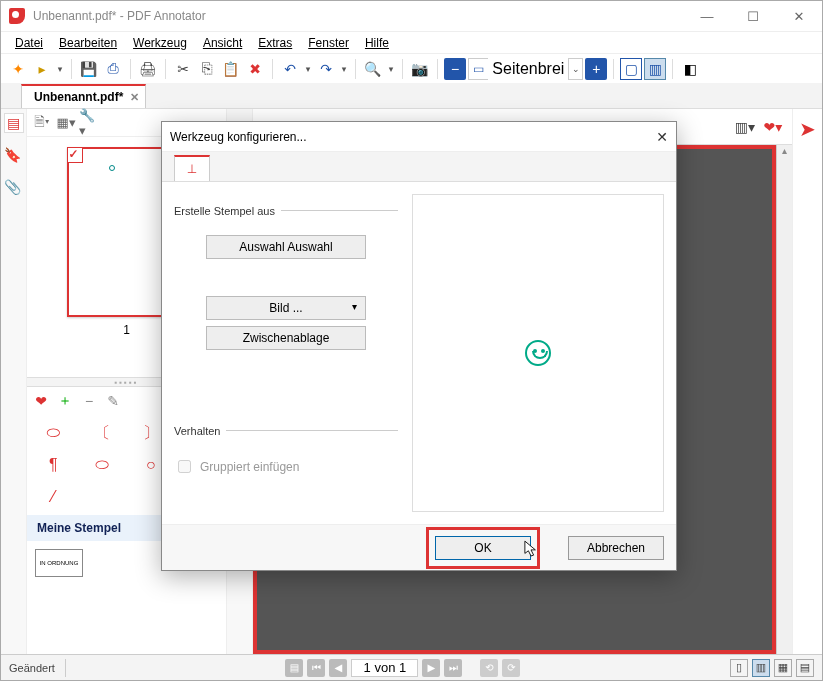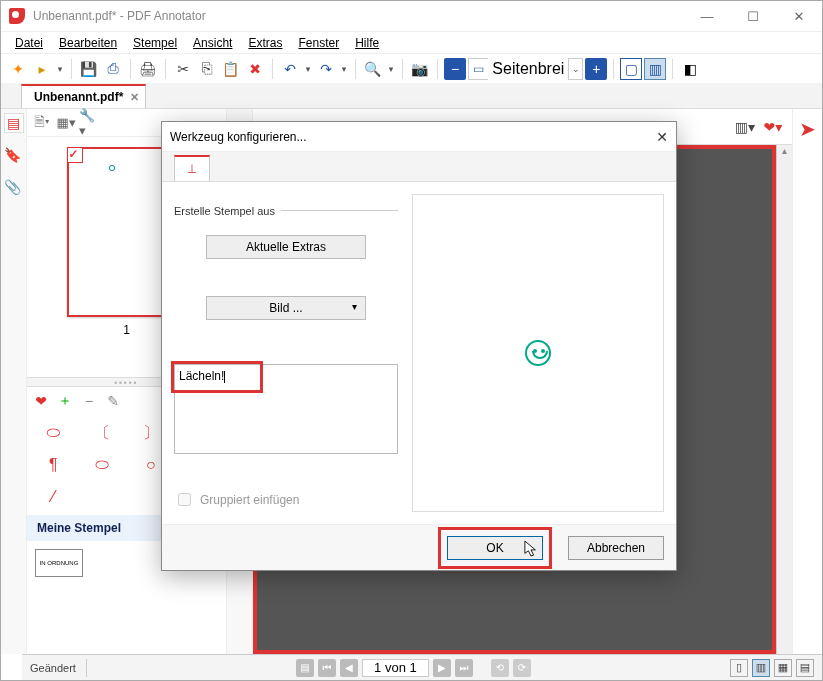--- a/index.html
+++ b/index.html
@@ -63,21 +63,21 @@
   
   
   .main-view { flex:1; background:#ddd; position:relative;}
   .main-options { position:absolute; top:0; left:0; right:0; height:36px; background:#fff; border-bottom:1px solid #ddd; display:flex; align-items:center; padding:0 8px; gap:6px;}
   .main-canvas { position:absolute; top:36px; left:0; right:16px; bottom:0; background:#555; border:4px solid #d33;}
   .right-scroll { position:absolute; top:36px; right:0; width:16px; bottom:0; background:#f0f0f0; border-left:1px solid #ccc;}
   .right-scroll .arr { height:16px; text-align:center; color:#888; font-size:10px;}
   .right-rail { width:30px; background:#fff; border-left:1px solid #eee; display:flex; flex-direction:column; align-items:center; padding-top:10px; gap:14px;}
   
   
-  .statusbar { position:absolute; bottom:0; left:0; right:0; height:26px; background:#f4f4f4; border-top:1px solid #ccc; display:flex; align-items:center; padding:0 8px; font-size:11px; color:#444;margin-left:21px;}
+  .statusbar { position:absolute; bottom:0; left:0; right:0; height:26px; background:#f4f4f4; border-top:1px solid #ccc; display:flex; align-items:center; padding:0 8px; font-size:11px; color:#444;}
   .statusbar .sep { width:1px; height:18px; background:#ccc; margin:0 10px;}
   .statusbar .status-label { flex:0 0 auto;}
   .statusbar .spacer { flex:1;}
   .pager { display:flex; align-items:center; gap:4px;}
   .pager .pbtn { width:18px; height:18px; background:#bbb; color:#fff; display:flex; align-items:center; justify-content:center; font-size:10px; border-radius:2px;}
   .pager input { width:67px; height:18px; border:1px solid #ccc; text-align:center; font-size:13px;}
   .view-btns { display:flex; gap:4px;}
   .view-btns .vb { width:18px; height:18px; border:1px solid #aaa; display:flex; align-items:center; justify-content:center;}
   .view-btns .vb.active { background:#cde; border-color:#58a;}
   
@@ -93,21 +93,21 @@
   .dlg-right { flex:1; border:1px solid #ddd; display:flex; align-items:center; justify-content:center; background:#fff;}
   .fs-title { font-size:11px; color:#333; margin:4px 0 10px;}
   .dlg-btn { display:block; width:160px; height:24px; background:#eee; border:1px solid #bbb; margin:0 auto 6px; font-size:12px;}
   .dlg-btn.dd { position:relative;margin-top:37px;}
   .dlg-btn.dd::after { content:"▾"; position:absolute; right:8px; top:4px; font-size:10px;}
   .desc-box { width:100%; height:90px; border:1px solid #bbb; padding:4px; position:relative;}
   .desc-highlight { position:absolute; top:-4px; left:-4px; width:92px; height:32px; border:3px solid #d33; pointer-events:none;}
   .caret { display:inline-block; width:1px; height:12px; background:#000; vertical-align:middle;}
   .check-row { display:flex; align-items:center; gap:6px; color:#999; margin-top:6px;}
   .check-row input { accent-color:#999;}
-  .dlg-footer { height:46px; border-top:1px solid #eee; background:#f7f7f7; display:flex; align-items:center; justify-content:flex-end; padding:0 12px; gap:16px;}
+  .dlg-footer { height:46px; border-top:1px solid #eee; background:#f7f7f7; display:flex; align-items:center; justify-content:flex-end; padding:0 12px; gap:28px;}
   .foot-btn { width:96px; height:24px; border:1px solid #999; background:#eee; font-size:12px;}
   .ok-wrap { position:relative; padding:6px; border:3px solid #d33;}
   .smiley { width:26px; height:26px; border:2px solid #0a8; border-radius:50%; position:relative;}
   .smiley::before { content:""; position:absolute; width:4px; height:4px; background:#0a8; border-radius:50%; top:7px; left:6px; box-shadow:8px 0 0 #0a8;}
   .smiley::after { content:""; position:absolute; width:12px; height:6px; border:2px solid #0a8; border-top:none; border-radius:0 0 12px 12px; bottom:5px; left:5px;}
   .cursor-arrow { position:absolute; width:14px; height:18px; pointer-events:none;}
 </style>
 </head>
 <body>
 
@@ -119,21 +119,21 @@
     <div class="win-controls">
       <div class="win-btn">—</div>
       <div class="win-btn">☐</div>
       <div class="win-btn">✕</div>
     </div>
   </div>
 
   <div class="menubar">
     <span><u>Datei</u></span>
     <span><u>Bearbeiten</u></span>
-    <span><u>Stempel</u></span>
+    <span><u>Werkzeug</u></span>
     <span><u>Ansicht</u></span>
     <span><u>Extras</u></span>
     <span><u>Fenster</u></span>
     <span><u>Hilfe</u></span>
   </div>
 
   <div class="toolbar">
     <div class="tb-btn" style="color:#f80">✦</div>
     <div class="tb-btn" style="color:#c90">▸</div>
     <div class="tb-btn" style="width:10px;font-size:9px;color:#555">▾</div>
@@ -287,30 +287,27 @@
       </div>
       <div class="dlg-tabs">
         <div class="dlg-tab">
           <span style="color:#d33">⊥</span>
         </div>
       </div>
       <div class="dlg-body">
         <div class="dlg-left">
           <div class="fs-title" style="border-bottom:1px solid #ccc;padding-bottom:0"><span style="background:#fff;position:relative;top:7px;padding-right:6px">Erstelle Stempel aus</span></div>
           <div style="height:14px"></div>
-          <button class="dlg-btn">Aktuelle Extras</button>
+          <button class="dlg-btn">Auswahl Auswahl</button>
           <button class="dlg-btn dd">Bild ...</button>
+          <button class="dlg-btn">Zwischenablage</button>
           <div style="height:26px"></div>
           <div style="height:12px"></div>
-          <div class="desc-box">
-            <div class="desc-highlight"></div>
-            <span>Lächeln!</span><span class="caret"></span>
-            <textarea style="position: absolute; inset: 0px; opacity: 0;"></textarea>
-          </div>
           <div style="height:20px"></div>
+          <div class="fs-title" style="border-bottom:1px solid #ccc;padding-bottom:0"><span style="background:#fff;position:relative;top:7px;padding-right:6px">Verhalten</span></div>
           <div style="height:10px"></div>
           <label class="check-row">
             <input type="checkbox" disabled="" style="">
             <span>Gruppiert einfügen</span>
           </label>
         </div>
         <div class="dlg-right">
           <div class="smiley"></div>
         </div>
       </div>

